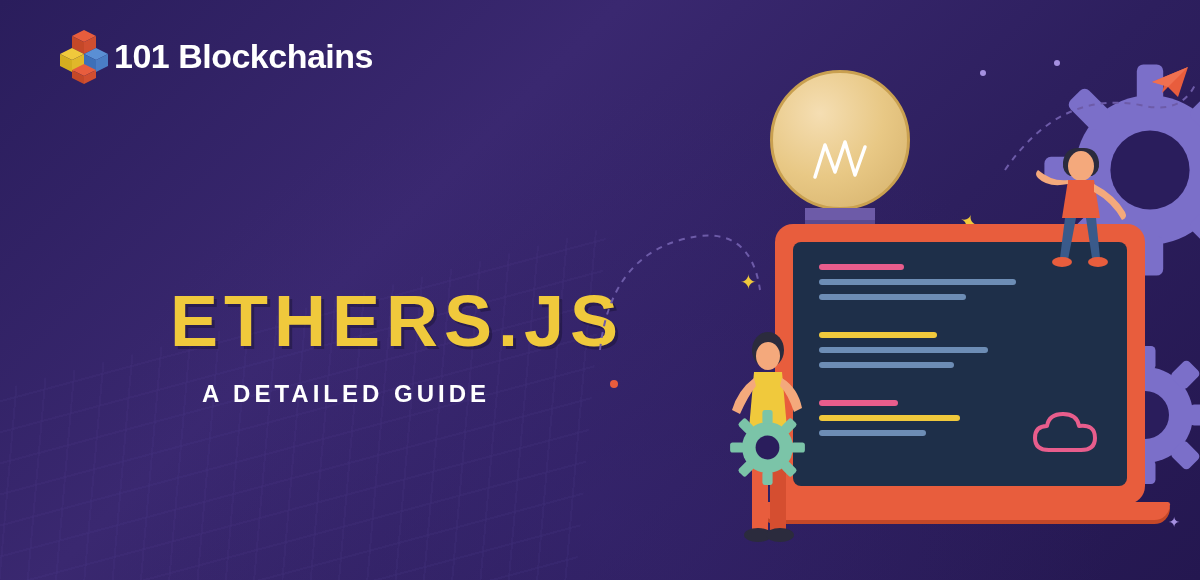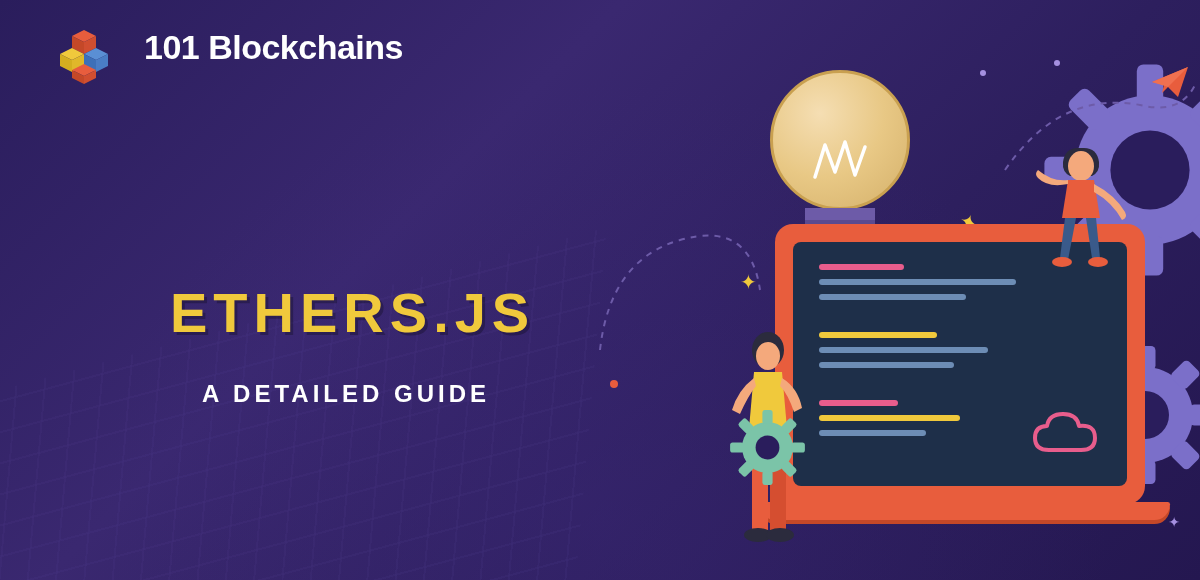--- a/index.html
+++ b/index.html
@@ -40,42 +40,43 @@
       background-image: 
         repeating-linear-gradient(0deg, transparent 0, transparent 28px, rgba(120,100,200,0.5) 28px, rgba(120,100,200,0.5) 30px),
         repeating-linear-gradient(90deg, transparent 0, transparent 28px, rgba(120,100,200,0.5) 28px, rgba(120,100,200,0.5) 30px);
     }
     
     .logo-container {
       position: absolute;
       top: 28px;
       left: 58px;
       display: flex;
-      gap: 30px;
+      align-items: center;
+      gap: 0;
     }
     
     .logo-cubes {
       width: 56px;
       height: 56px;
       position: relative;
     }
     
     .logo-text {
       color: #ffffff;
       font-size: 34px;
       font-weight: 900;
       letter-spacing: -0.5px;
     }
     
     .main-title {
       position: absolute;
       top: 280px;
       left: 170px;
       color: #f0c93c;
-      font-size: 56px;
+      font-size: 72px;
       font-weight: 900;
       letter-spacing: 6px;
       text-shadow: 3px 3px 0 rgba(0,0,0,0.25);
     }
     
     .subtitle {
       position: absolute;
       top: 380px;
       left: 202px;
       color: #ffffff;

